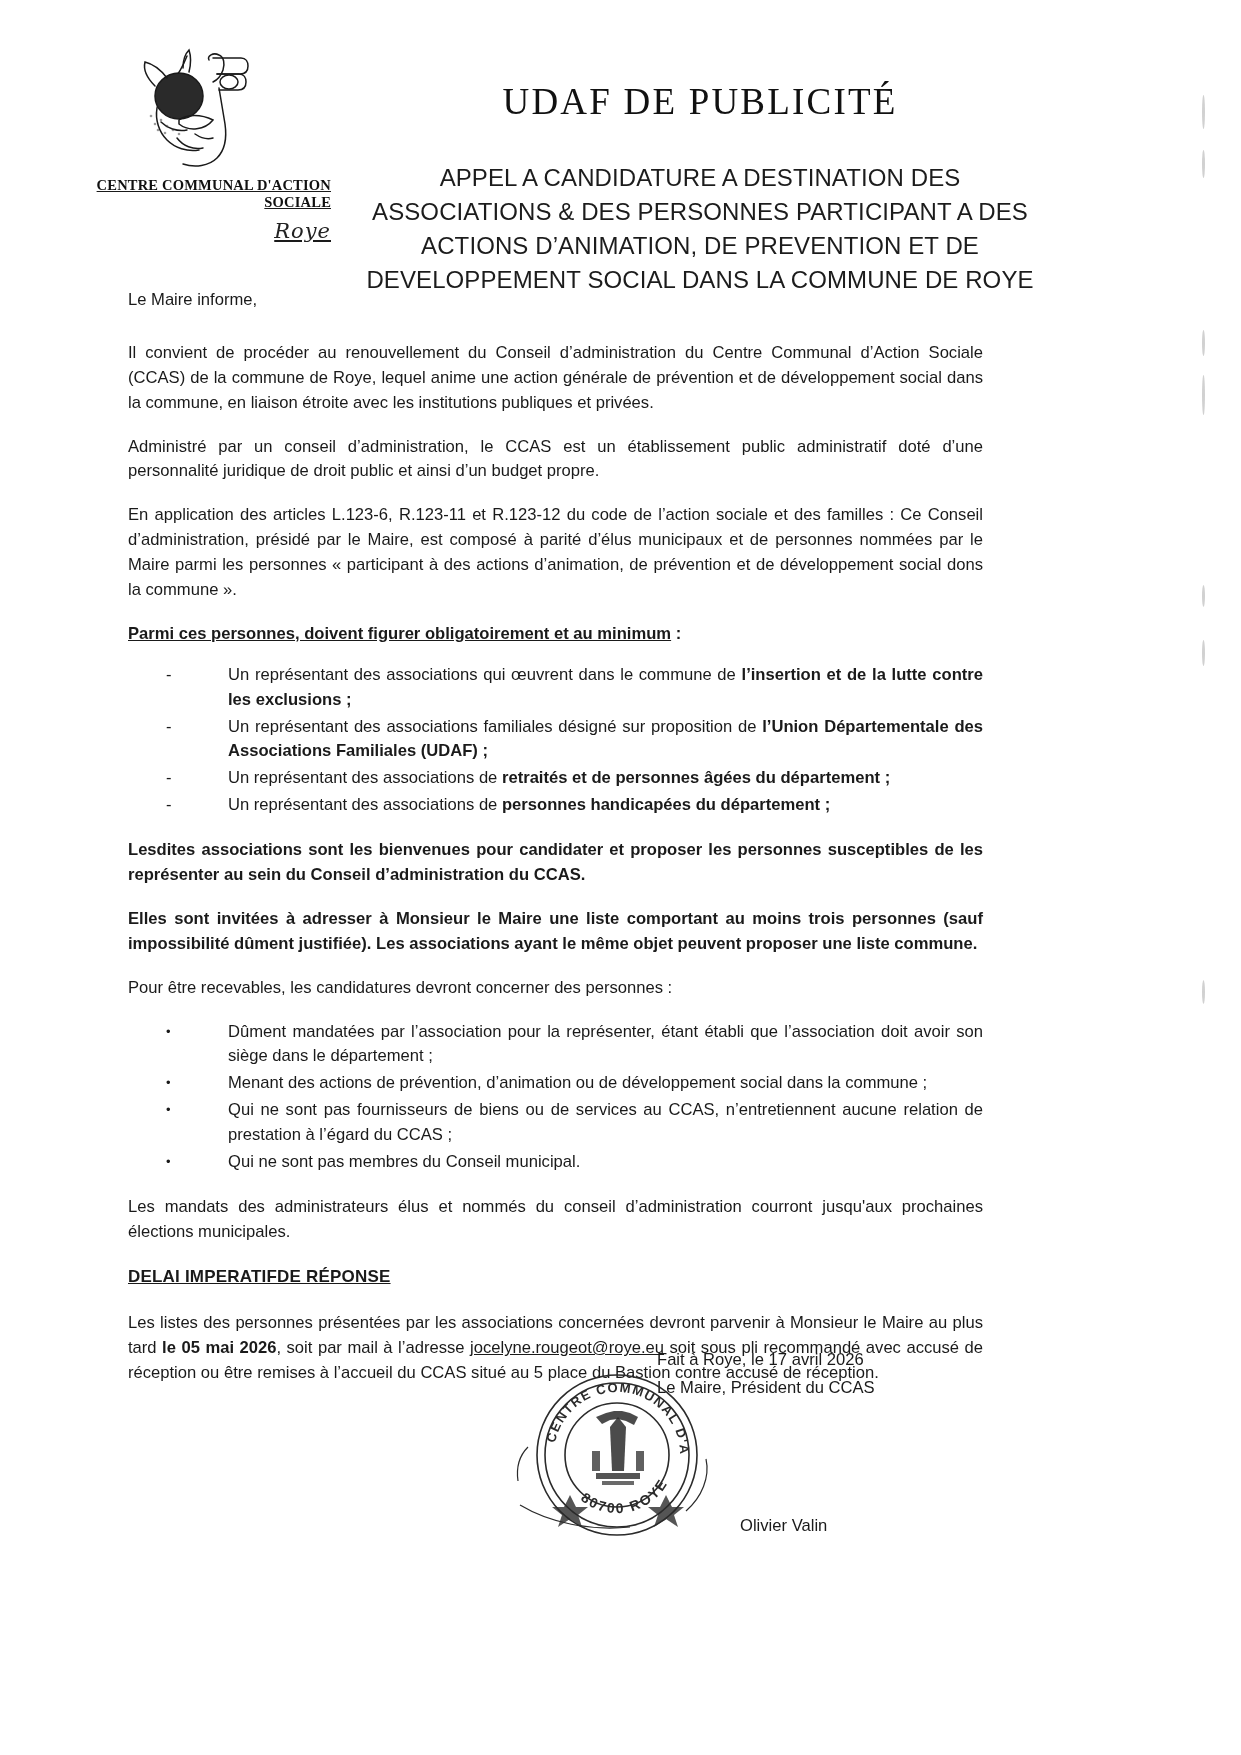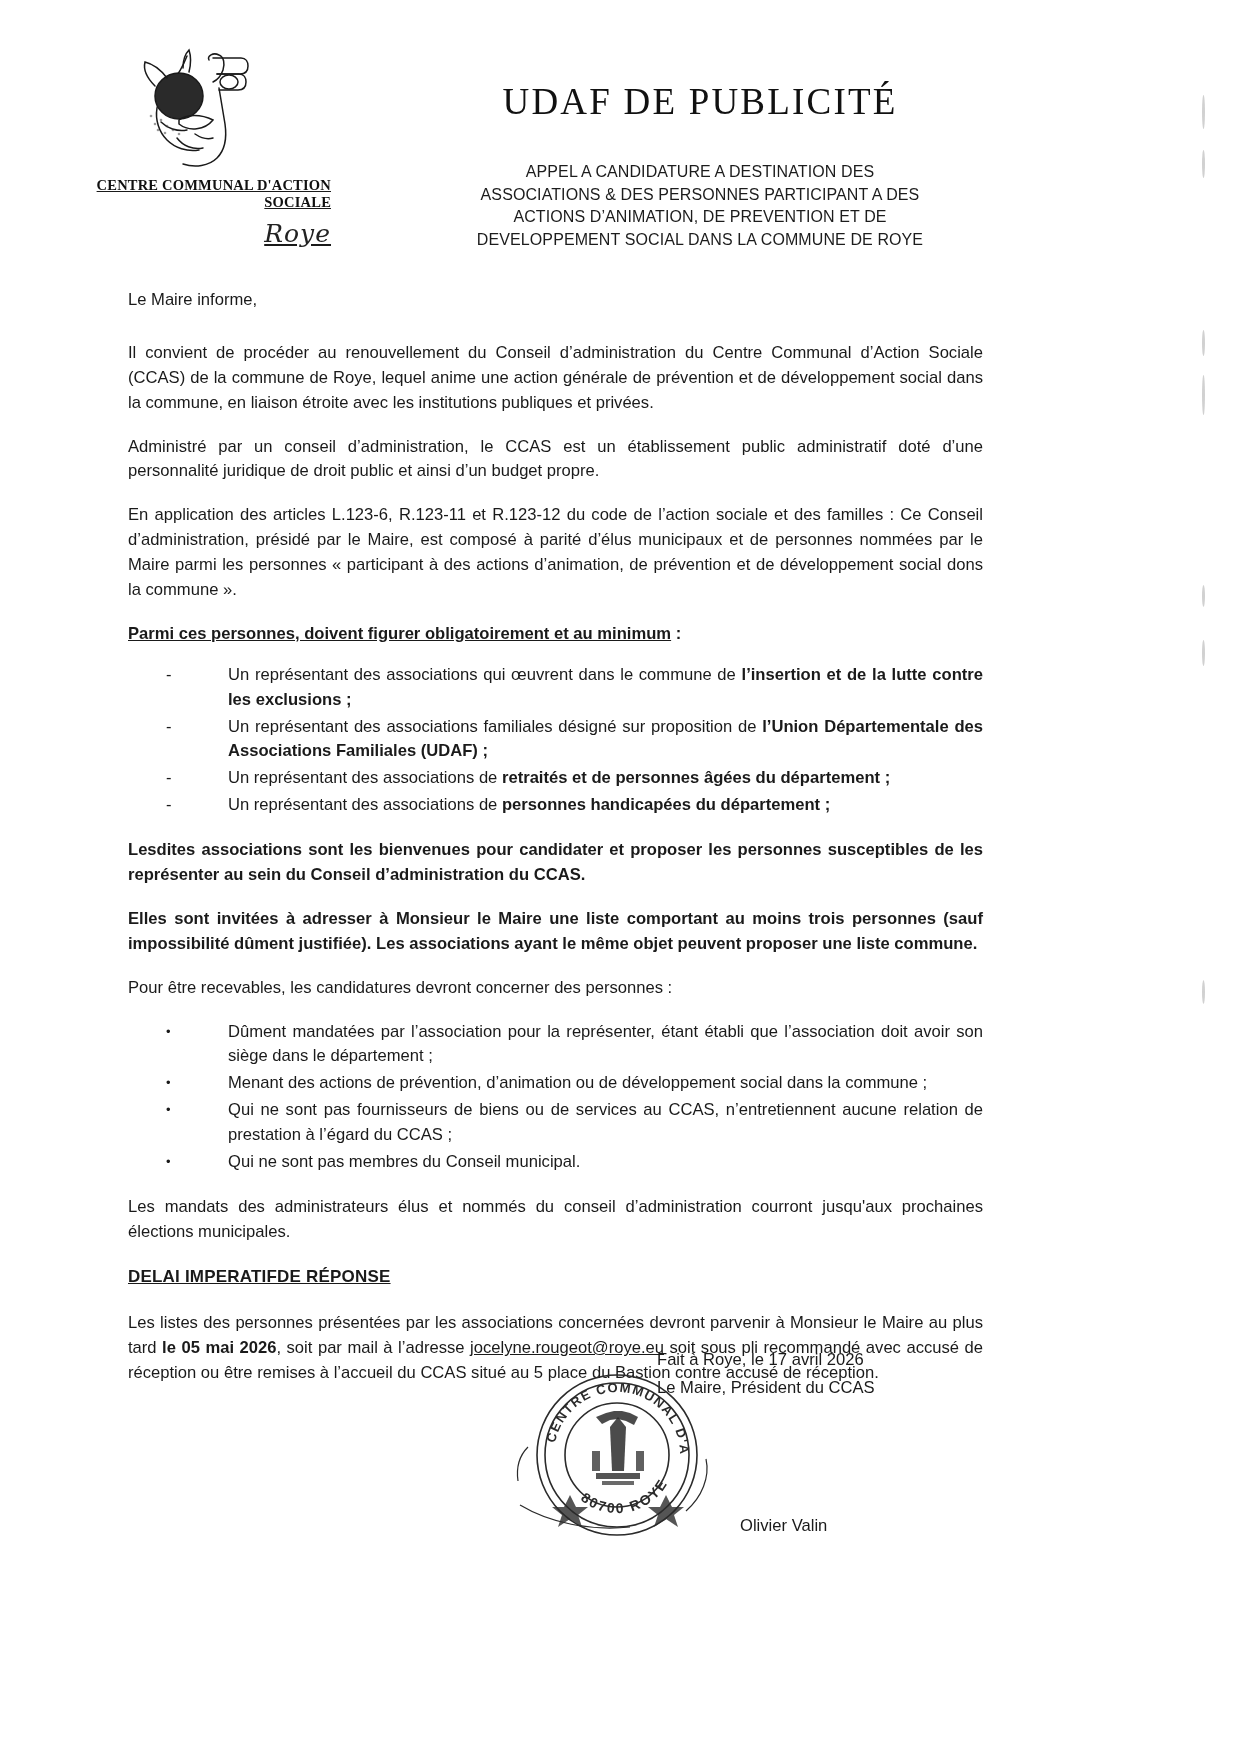--- a/index.html
+++ b/index.html
@@ -44,21 +44,21 @@
     font-family: "Liberation Serif", serif;
     font-weight: bold;
     font-size: 14.5px;
     letter-spacing: 0.2px;
     line-height: 1.18;
     color: #111;
   }
   .logo-script {
     font-family: "DejaVu Serif", serif;
     font-style: italic;
-    font-size: 25px;
+    font-size: 21px;
     color: #222;
     margin-top: 8px;
     letter-spacing: 1px;
   }
 
   .title-block {
     position: absolute;
     left: 310px;
     top: 50px;
     width: 780px;
@@ -66,21 +66,21 @@
   }
   .doc-title {
     font-family: "Liberation Serif", serif;
     font-size: 37px;
     letter-spacing: 2.2px;
     color: #111;
     margin: 0 0 38px 0;
     font-weight: normal;
   }
   .doc-subtitle {
-    font-size: 16px;
+    font-size: 24px;
     line-height: 1.42;
     color: #1c1c1c;
     letter-spacing: 0.1px;
     font-weight: normal;
   }
 
   
   .body-wrap {
     position: absolute;
     left: 128px;

